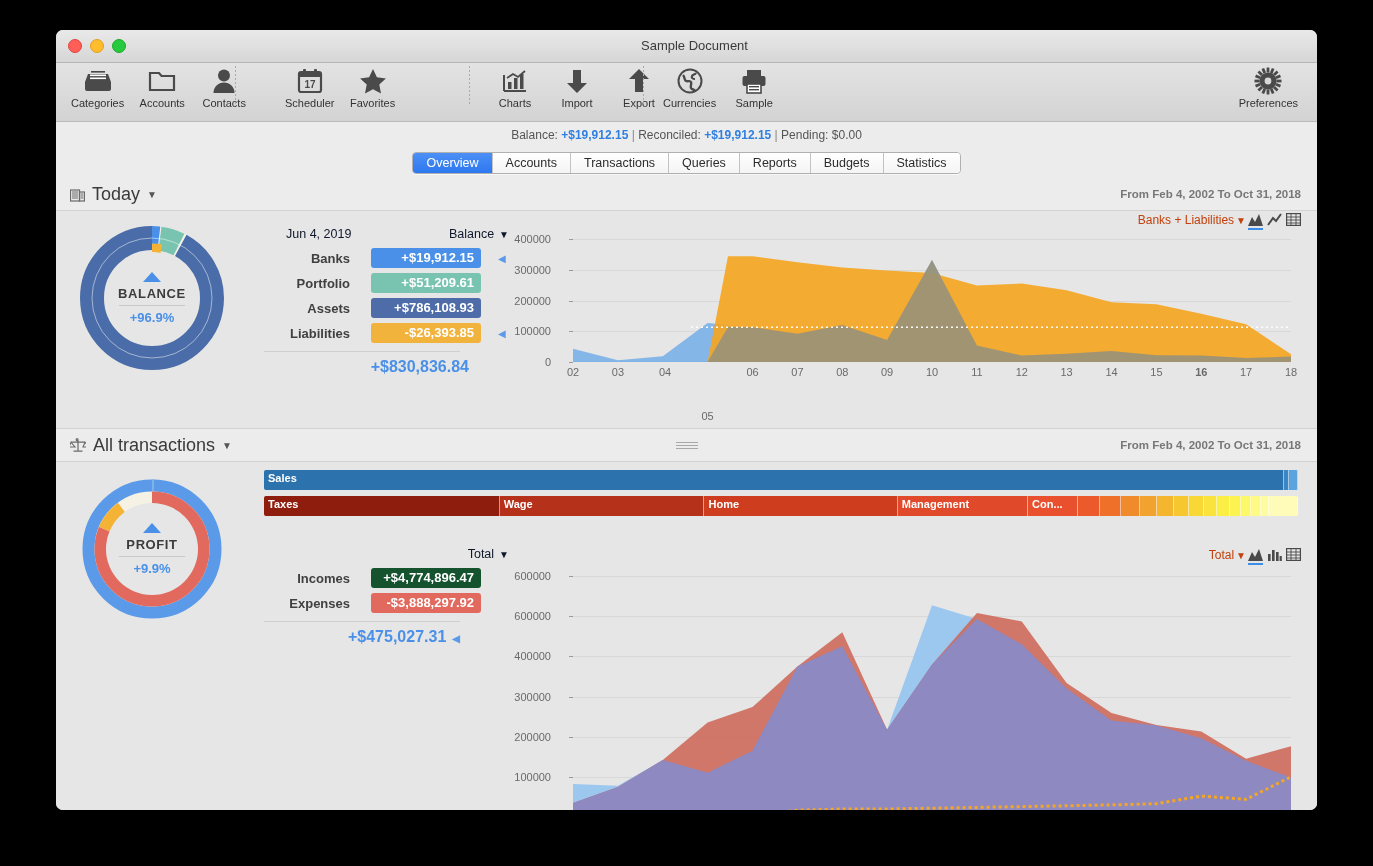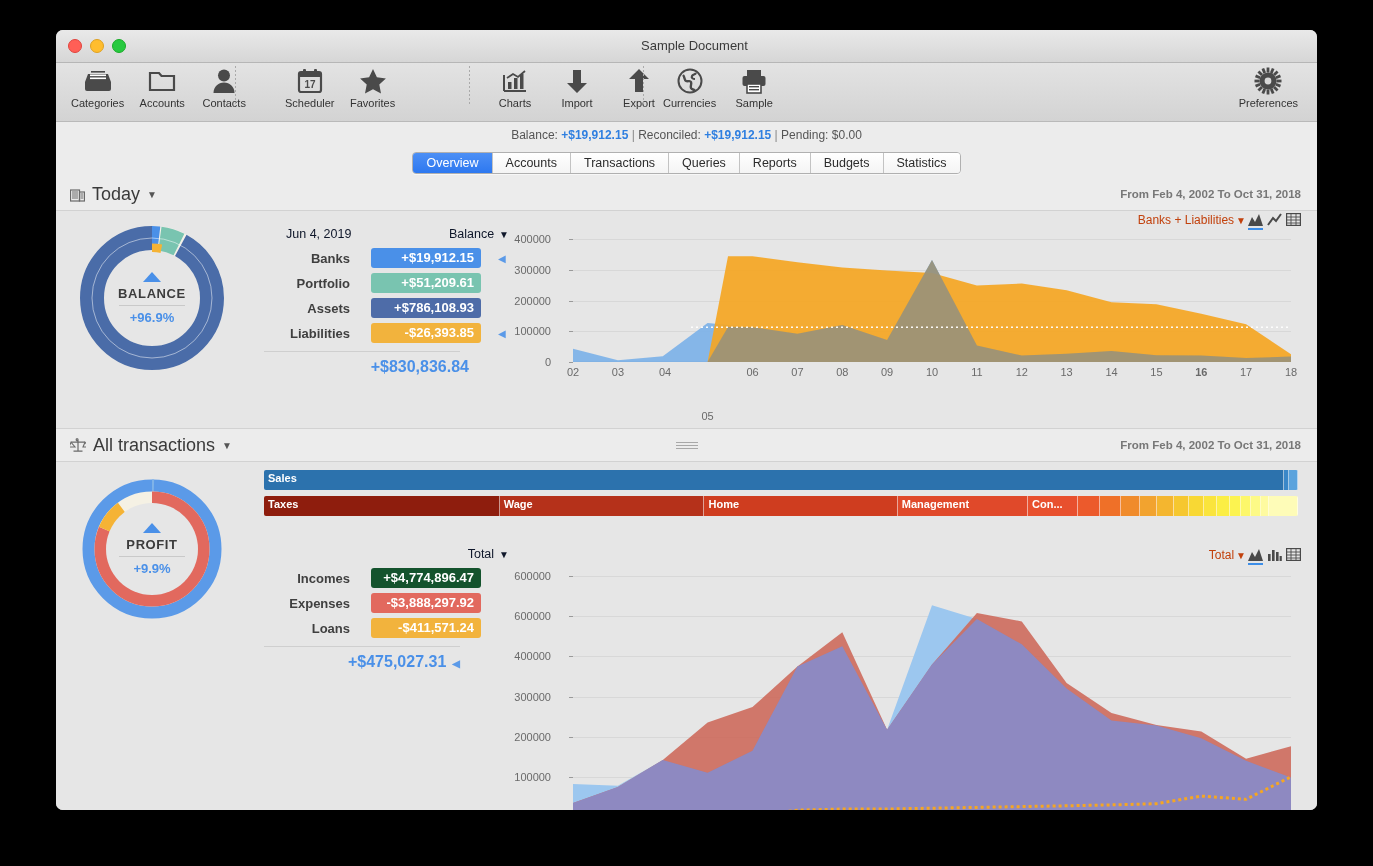--- a/index.html
+++ b/index.html
@@ -548,25 +548,20 @@
         </span>
       </div>
       <div class="vt-row">
         <div class="vt-label">Incomes</div>
         <div class="vt-pill" style="background:#14532d;">+$4,774,896.47</div>
         <span class="vt-caret-spacer"></span>
       </div>
       <div class="vt-row">
         <div class="vt-label">Expenses</div>
         <div class="vt-pill" style="background:#e2695e;">-$3,888,297.92</div>
-        <span class="vt-caret-spacer"></span>
-      </div>
-      <div class="vt-row">
-        <div class="vt-label">Loans</div>
-        <div class="vt-pill" style="background:#f2b33d;">-$411,571.24</div>
         <span class="vt-caret-spacer"></span>
       </div>
       <div class="vt-rule" style="width:196px;"></div>
       <div class="vt-total" style="width:196px;">
         <span>+$475,027.31</span><span class="ctr">◀</span>
       </div>
     </div>
 
     <div class="chart" style="left:455px;top:88px;width:790px;height:270px;">
       <div class="chart-head">

